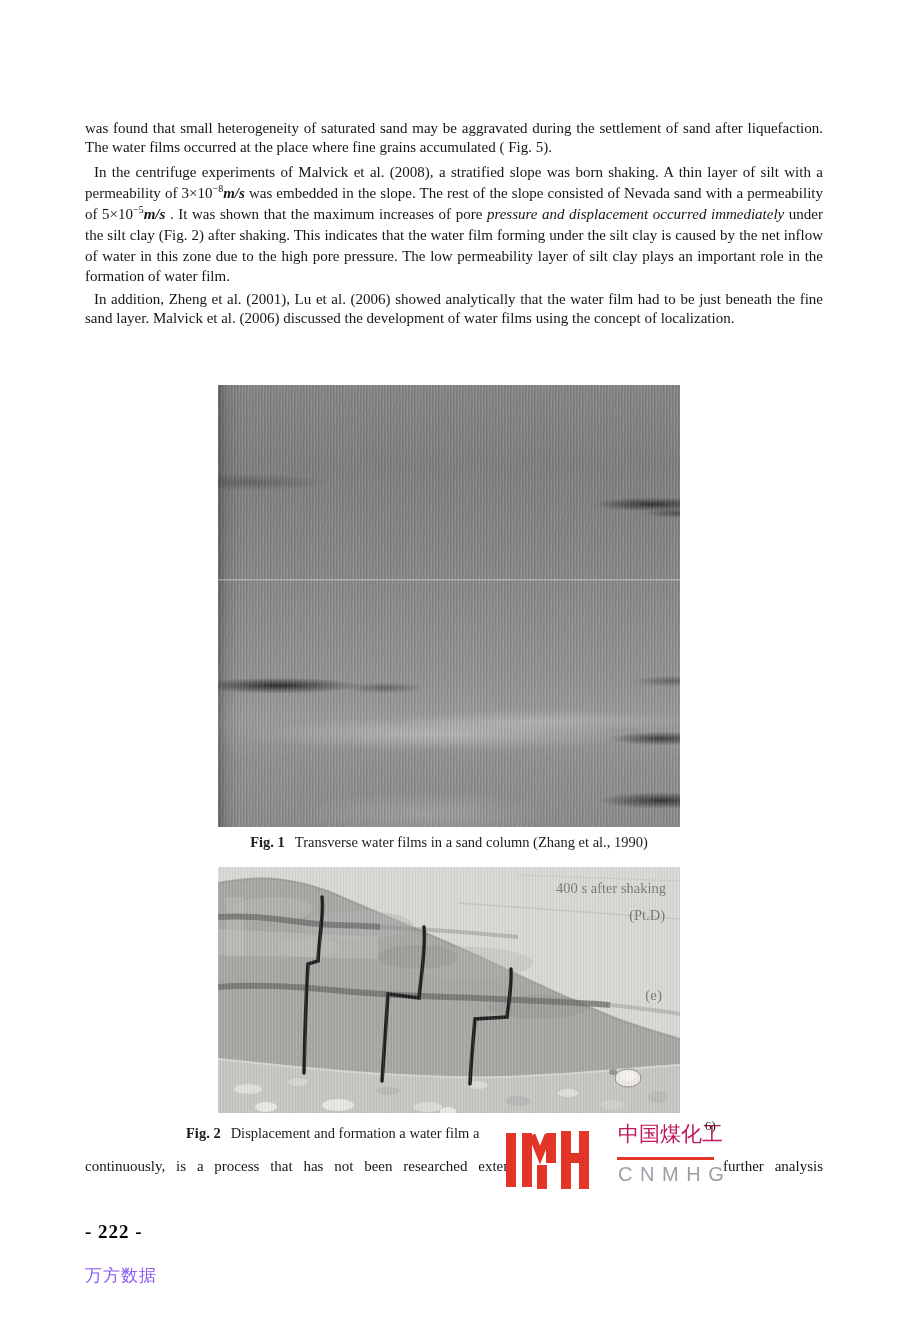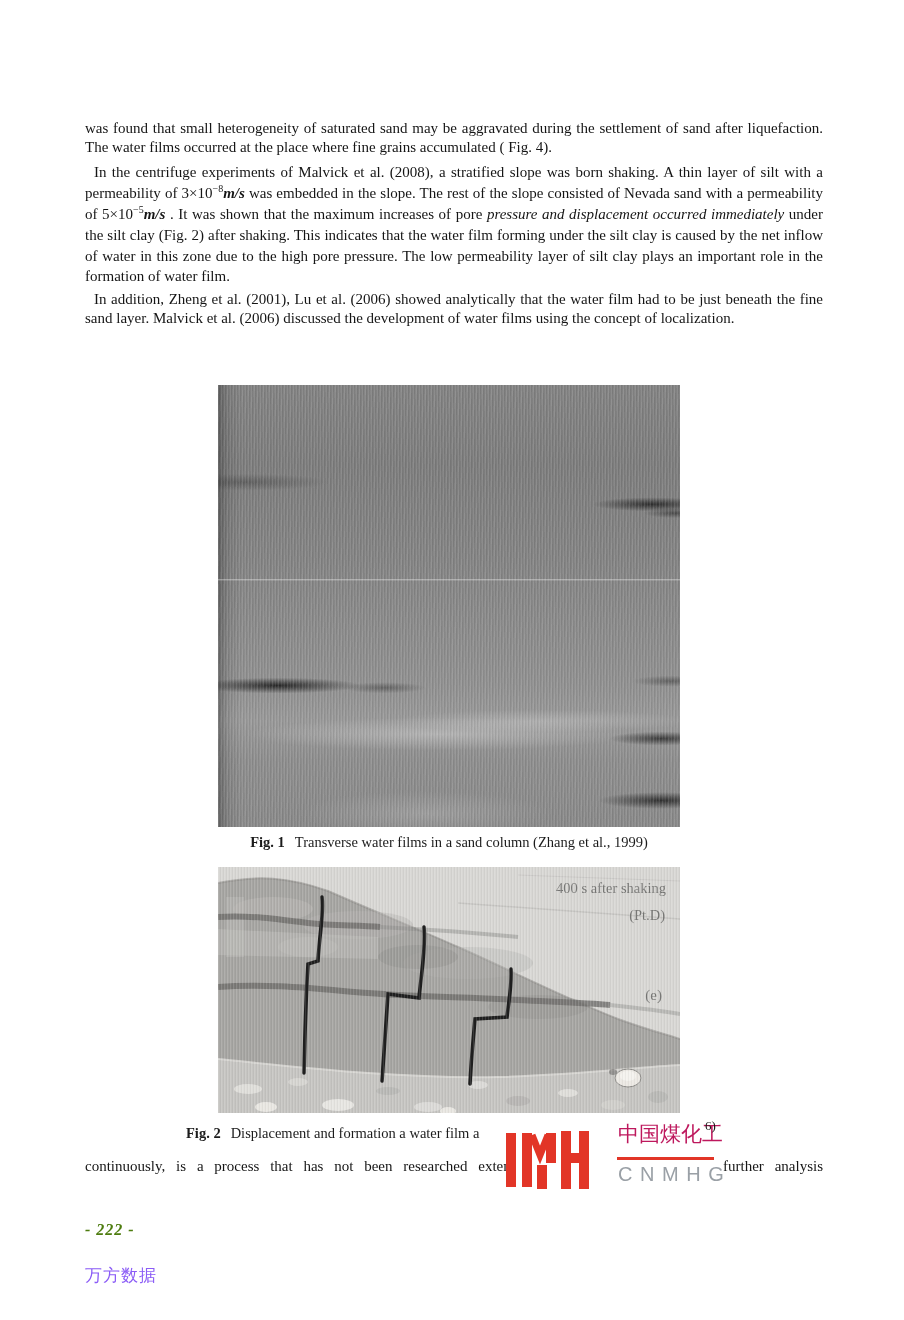--- a/index.html
+++ b/index.html
@@ -85,45 +85,45 @@
     color:#be185d; font-family:Liberation Mono, monospace; letter-spacing:0px; white-space:nowrap;
   }
   .cnmhg .sup6 { position:absolute; left:205px; top:1px; font-size:13px; color:#161616; }
   .cnmhg .redline { position:absolute; left:117px; top:40px; width:97px; height:3px; background:#e23527; }
   .cnmhg .latin {
     position:absolute; left:118px; top:46px; font-size:20px; color:#9aa0a6;
     font-family:"Liberation Sans", sans-serif; letter-spacing:1px; white-space:nowrap;
   }
 
   
-  .footer { position:absolute; left:85px; top:1221px; width:738px; font-size:16px; color:#4d7c0f;font-style:italic; }
+  .footer { position:absolute; left:85px; top:1221px; width:738px; font-size:19px; color:#000000; }
   .footer .pagenum { float:left; font-weight:bold; letter-spacing:1px; }
   .footer .journal { float:right; }
   .wanfang {
     position:absolute; left:85px; top:1264px; font-size:17px; color:#8b5cf6;
     font-family:"Liberation Sans", sans-serif; letter-spacing:1px;
   }
 </style>
 </head>
 <body>
 
 <div class="page">
 
   <div class="body-block">
-    <p class="p1">was found that small heterogeneity of saturated sand may be aggravated during the settlement of sand after liquefaction. The water films occurred at the place where fine grains accumulated ( Fig. 4).</p>
+    <p class="p1">was found that small heterogeneity of saturated sand may be aggravated during the settlement of sand after liquefaction. The water films occurred at the place where fine grains accumulated ( Fig. 5).</p>
     <p class="p2 indent">
       <span>In the centrifuge experiments of Malvick et al. (2008), a stratified slope was born shaking. A thin layer of silt with a permeability of </span><span class="math"><span>3×10</span><sup class="exp">−8</sup><i>m/s</i></span><span>  was embedded in the slope. The rest of the slope consisted of Nevada sand with a permeability of </span><span class="math"><span>5×10</span><sup class="exp">−5</sup><i>m/s</i></span><span> . It was shown that the maximum increases of pore </span><span class="it">pressure and displacement occurred immediately</span><span> under the silt clay (Fig. 2) after shaking. This indicates that the water film forming under the silt clay is caused by the net inflow of water in this zone due to the high pore pressure. The low permeability layer of silt clay plays an important role in the formation of water film.</span>
     </p>
     <p class="p3 indent">In addition, Zheng et al. (2001), Lu et al. (2006) showed analytically that the water film had to be just beneath the fine sand layer. Malvick et al. (2006) discussed the development of water films using the concept of localization.</p>
   </div>
 
   <div class="fig1"></div>
 
   <div class="caption1">
-    <span class="cap-label">Fig. 1</span><span>Transverse water films in a sand column (Zhang et al., 1999)</span>
+    <span class="cap-label">Fig. 1</span><span>Transverse water films in a sand column (Zhang et al., 1990)</span>
   </div>
 
   <div class="fig2">
     <svg width="462" height="246" viewBox="0 0 462 246" xmlns="http://www.w3.org/2000/svg">
       <rect x="0" y="0" width="462" height="246" fill="#d8d7d4"></rect>
       <path d="M240,36 L462,52" stroke="#c6c5c2" stroke-width="1.5" fill="none"></path>
       <path d="M300,8 L462,14" stroke="#cbcac7" stroke-width="1" fill="none"></path>
 
       <path d="M0,16 C40,8 70,10 110,24 C160,46 200,62 240,80 C290,102 340,128 400,152 C430,163 450,168 462,172 L462,246 L0,246 Z" fill="#a6a5a2"></path>
       <path d="M0,16 C40,8 70,10 110,24 C160,46 200,62 240,80 C290,102 340,128 400,152 C430,163 450,168 462,172" stroke="#8f8e8b" stroke-width="2" fill="none" opacity="0.6"></path>

